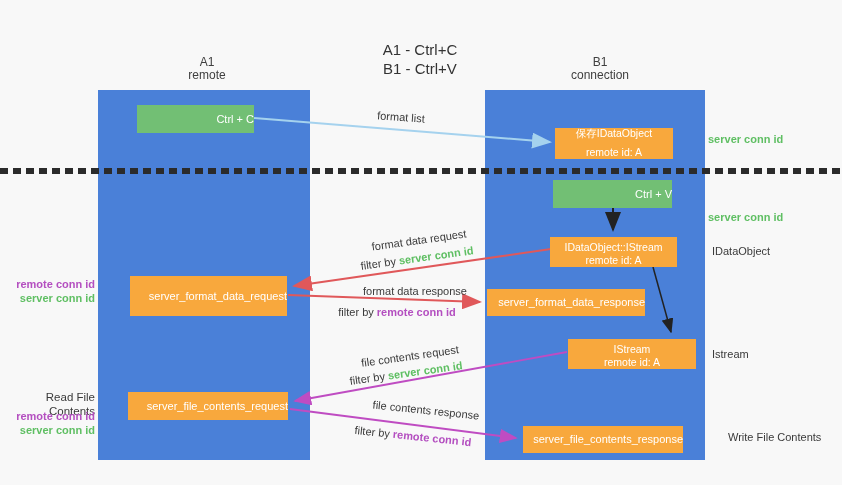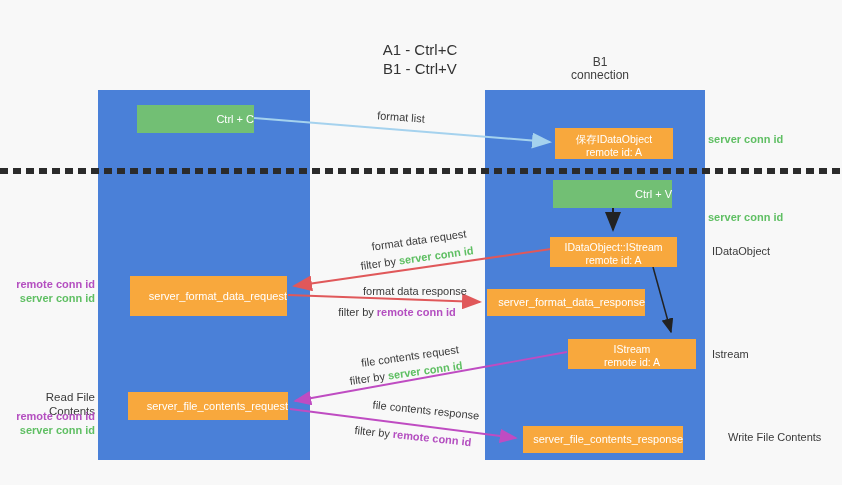--- a/index.html
+++ b/index.html
@@ -33,20 +33,24 @@
 </head>
 <body>
 
 <div id="canvas">
 
   <div class="abs title">
     <div>A1 - Ctrl+C</div>
     <div>B1 - Ctrl+V</div>
   </div>
 
+  <div class="abs lane-header" style="left:147px;">
+    <div>A1</div>
+    <div>remote</div>
+  </div>
   <div class="abs lane-header" style="left:540px;">
     <div>B1</div>
     <div>connection</div>
   </div>
 
   <div class="abs lane lane-left"></div>
   <div class="abs lane lane-right"></div>
 
   <div class="abs dashline"></div>
 
@@ -71,21 +75,21 @@
     <line x1="551" y1="249" x2="294" y2="286" stroke="#e0585a" stroke-width="2" marker-end="url(#m-red)"></line>
     <line x1="288" y1="295" x2="480" y2="302" stroke="#e0585a" stroke-width="2" marker-end="url(#m-red)"></line>
     <line x1="567" y1="352" x2="295" y2="401" stroke="#bf4cc2" stroke-width="1.8" marker-end="url(#m-mag)"></line>
     <line x1="290" y1="409" x2="516" y2="438" stroke="#bf4cc2" stroke-width="1.8" marker-end="url(#m-mag)"></line>
   </svg>
 
   <div class="abs box green" style="left:137px;top:105px;width:117px;height:28px;">
     <span>Ctrl + C</span>
   </div>
 
-  <div class="abs box orange two-line" style="left:555px;top:128px;width:118px;height:31px;">
+  <div class="abs box orange two-line" style="left:555px;top:128px;width:118px;height:31px;gap:6px;">
     <div>保存IDataObject</div>
     <div>remote id: A</div>
   </div>
 
   <div class="abs box green" style="left:553px;top:180px;width:119px;height:28px;">
     <span>Ctrl + V</span>
   </div>
 
   <div class="abs box orange two-line" style="left:550px;top:237px;width:127px;height:30px;">
     <div>IDataObject::IStream</div>

